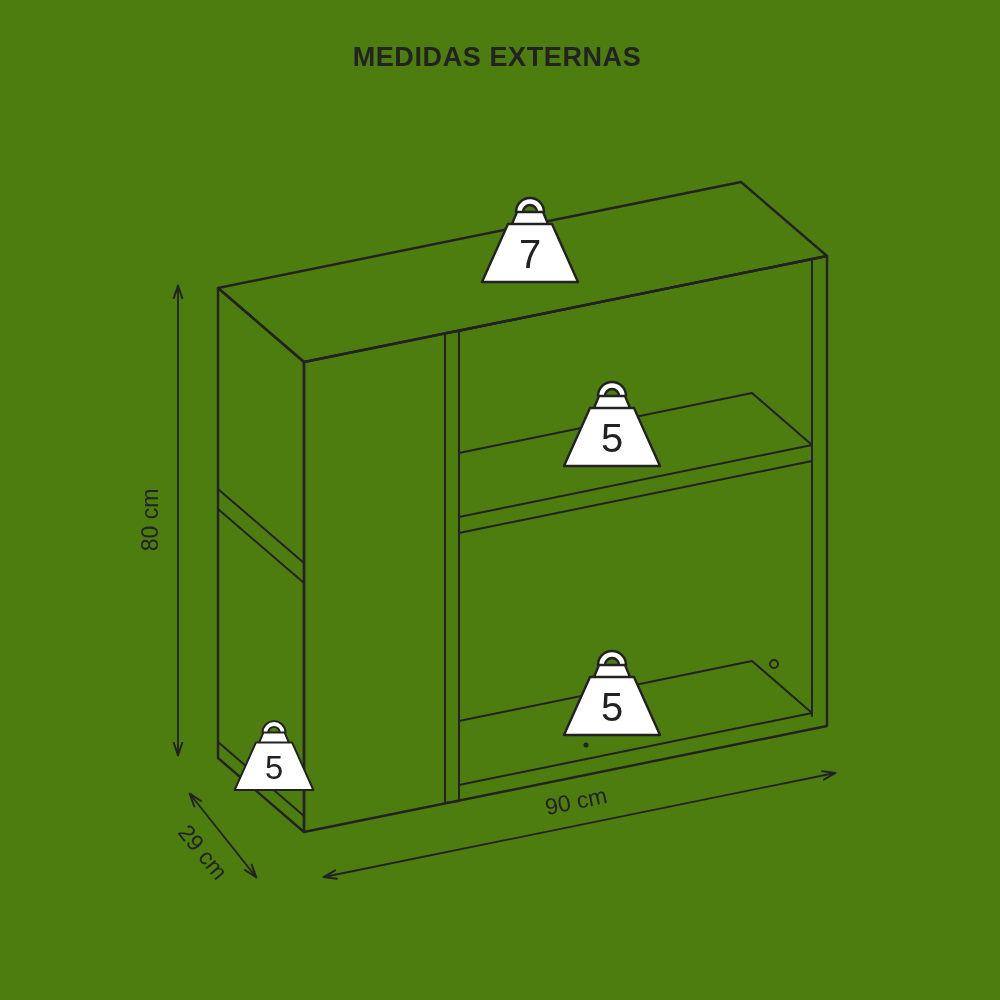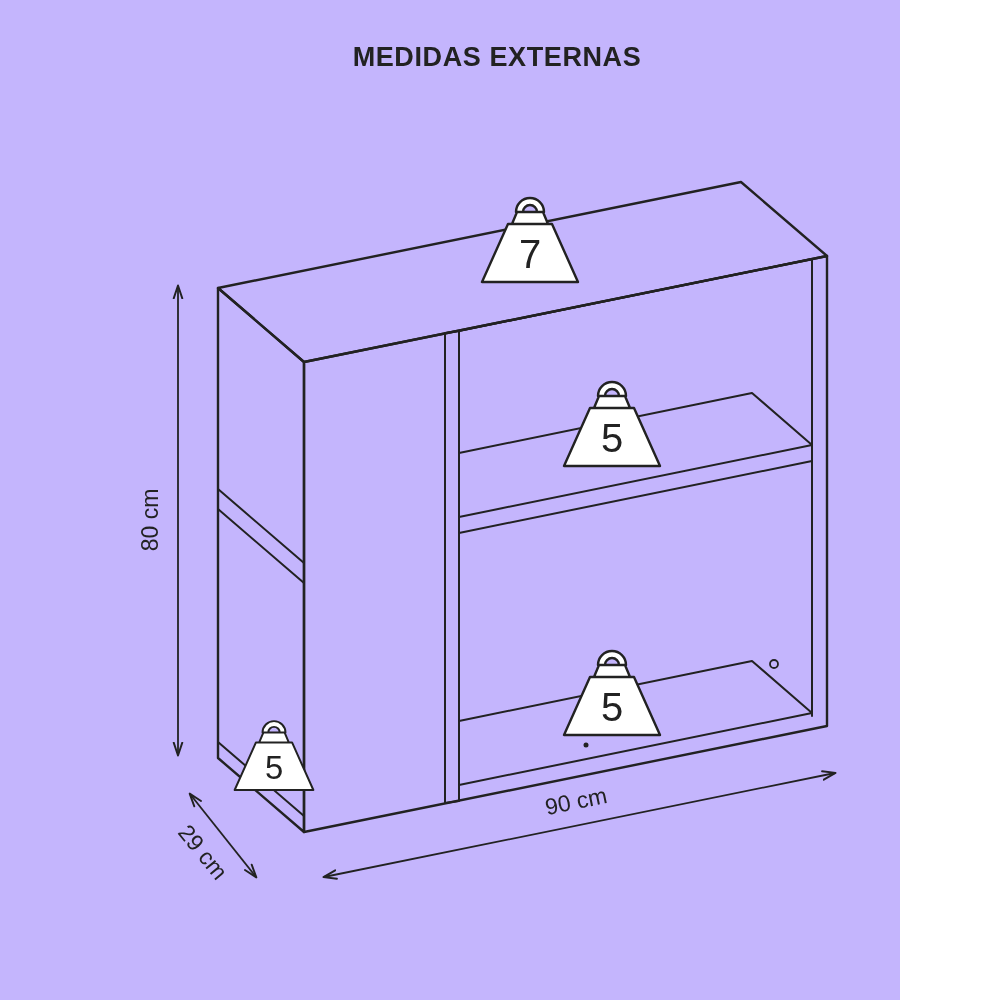--- a/index.html
+++ b/index.html
@@ -1,16 +1,16 @@
 <!DOCTYPE html>
 <html><head>
 <meta charset="utf-8">
 <style>
   html,body{margin:0;padding:0;background:#ffffff;}
-  .page{position:relative;width:900px;height:1000px;background:#c4b5fd;overflow:hidden;
+  .page{position:relative;width:1000px;height:1000px;background:#4d7c0f;overflow:hidden;
         font-family:"Liberation Sans",sans-serif;}
   svg{display:block;}
   svg text{font-family:"Liberation Sans",sans-serif;fill:#222222;}
   .title-text{font-size:27px;font-weight:bold;letter-spacing:0.6px;}
   .dim-label{font-size:23px;}
   .wt-num{font-size:40px;}
   .frame{fill:none;stroke:#222222;stroke-width:2.4;stroke-linejoin:round;}
   .inner{fill:none;stroke:#222222;stroke-width:2;stroke-linecap:round;}
   .dim-line{stroke:#222222;stroke-width:1.8;}
   .weight-shape{fill:#ffffff;stroke:#222222;stroke-width:2.4;stroke-linejoin:round;}

